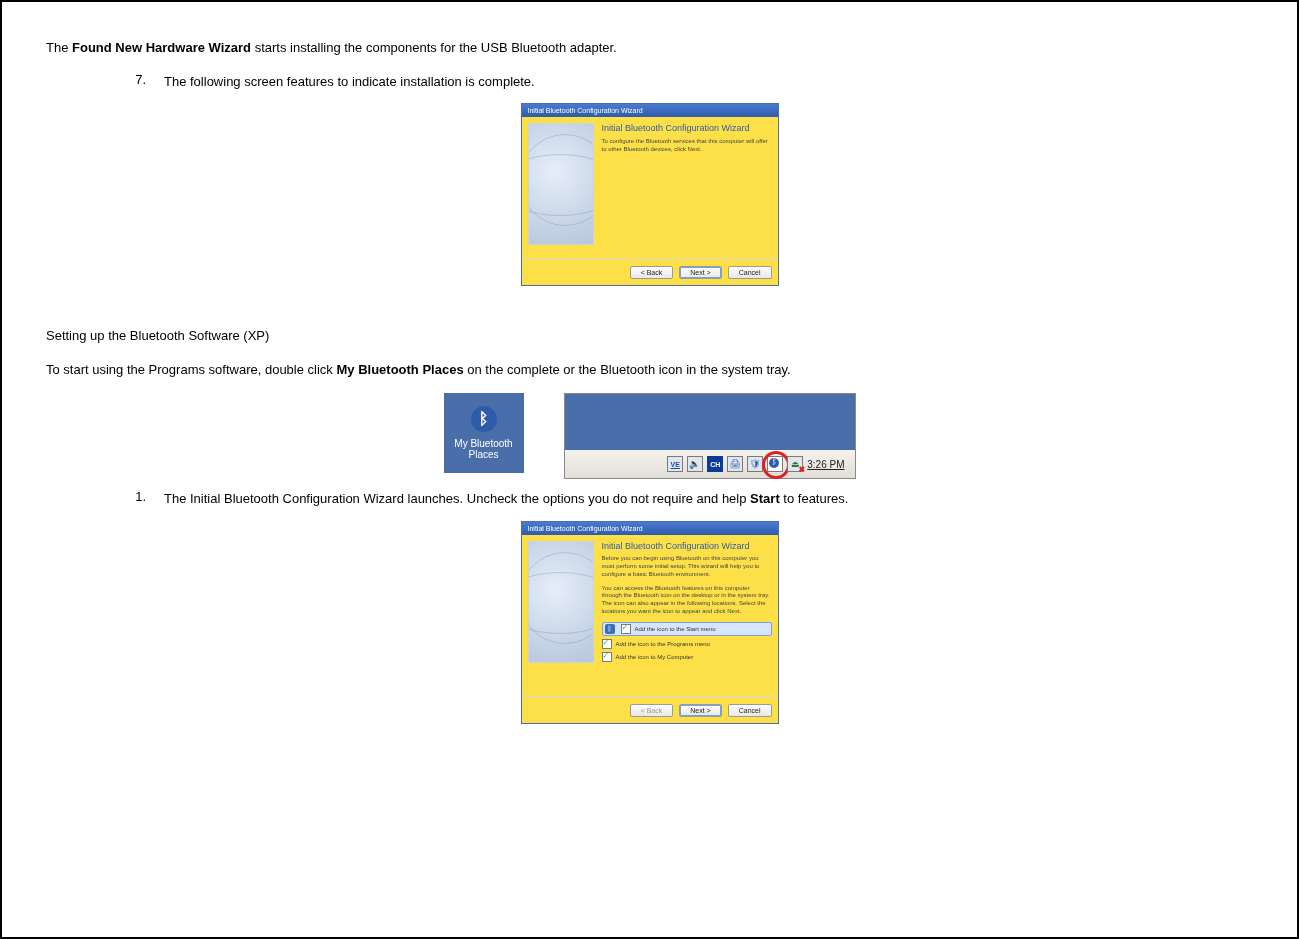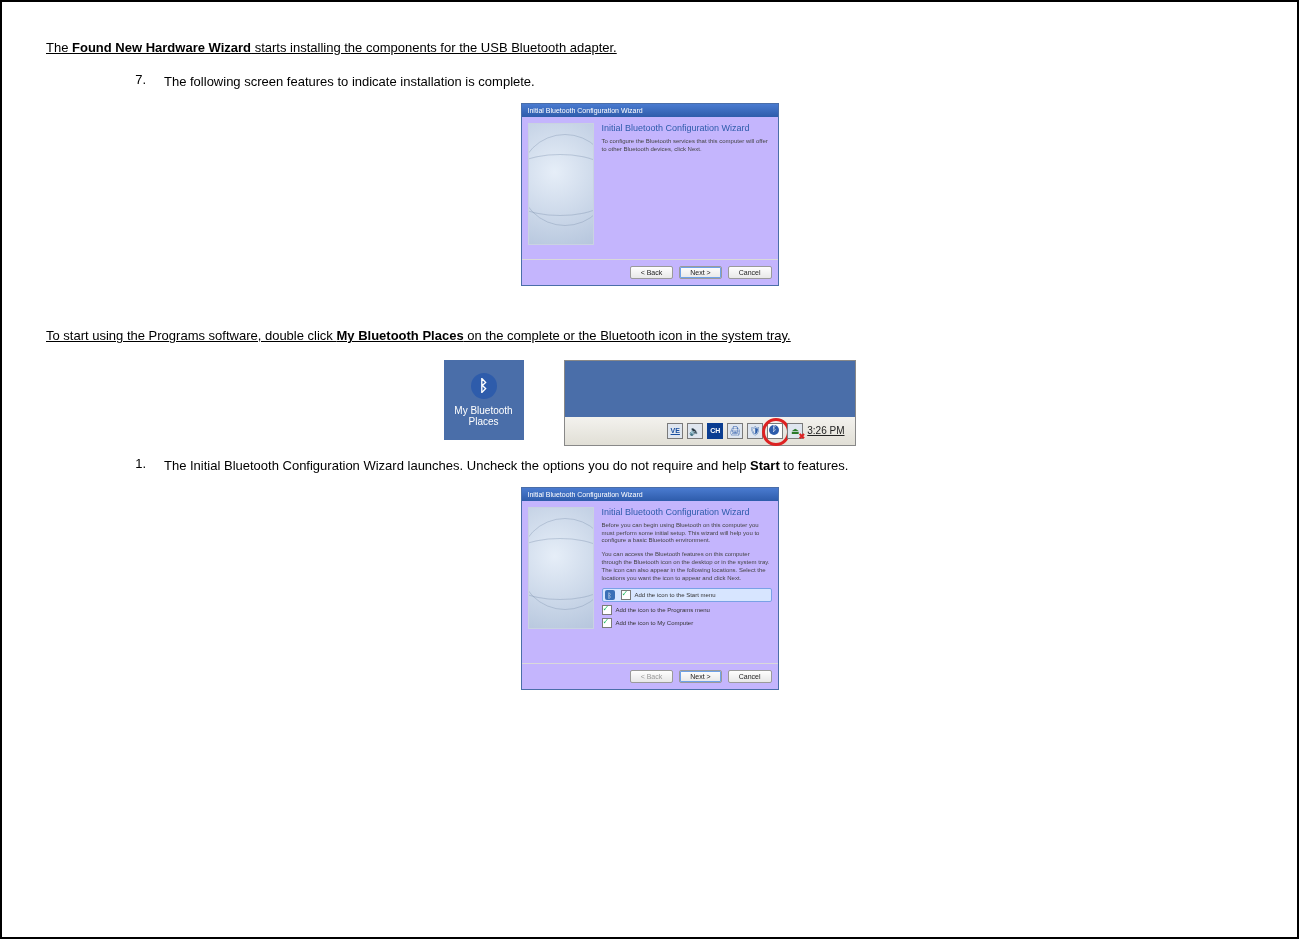--- a/index.html
+++ b/index.html
@@ -1,26 +1,26 @@
 <!DOCTYPE html>
 <html><head>
 <meta charset="utf-8">
 <style>
   html,body{margin:0;padding:0;background:#fff;font-family:Arial,Helvetica,sans-serif;font-size:13px;color:#000;}
   .page{box-sizing:border-box;width:1299px;height:939px;border:2px solid #000;position:relative;padding:36px 44px;}
-  .paragraph{margin:0 0 14px 0;line-height:1.5;text-decoration:underline;}
+  .paragraph{margin:0 0 14px 0;line-height:1.5;}
   .bold{font-weight:bold;}
   ol.step-list{list-style:none;margin:0;padding:0;}
   ol.step-list>li{display:flex;align-items:flex-start;margin-bottom:12px;}
   .num{width:20px;text-align:right;margin-left:80px;margin-right:18px;flex:none;}
   .step-text{flex:1;line-height:1.5;}
   .fig-center{display:flex;justify-content:center;margin:8px 0 40px 0;}
   .fig-row{display:flex;justify-content:center;gap:40px;align-items:flex-start;margin:14px 0 10px 0;}
   
-  .wizard{width:256px;border:1px solid #4a6ea9;background:#c4b5fd;font-size:7px;}
+  .wizard{width:256px;border:1px solid #4a6ea9;background:#fde047;font-size:7px;}
   .wizard .titlebar{background:linear-gradient(#4a7bd0,#2e5cab);color:#fff;padding:3px 6px;font-size:7px;}
   .wizard .body{display:flex;padding:6px;gap:8px;min-height:130px;}
   .wizard .graphic{width:64px;height:120px;background:radial-gradient(circle at 40% 40%,#e6eef8,#b6c6dd);border:1px solid #c9d3e1;position:relative;overflow:hidden;flex:none;}
   .wizard .graphic::before,.wizard .graphic::after{content:"";position:absolute;border:1px solid rgba(120,140,170,.35);border-radius:50%;}
   .wizard .graphic::before{left:-10px;top:10px;width:90px;height:90px;}
   .wizard .graphic::after{left:-30px;top:30px;width:120px;height:60px;}
   .wizard .content{flex:1;color:#333;}
   .wizard .content .heading{font-size:9px;color:#2e5cab;margin-bottom:4px;line-height:1.2;}
   .wizard .content .sub{font-size:6px;color:#444;line-height:1.3;margin-bottom:6px;}
   .wizard .options{margin-top:6px;}
@@ -81,20 +81,21 @@
         </div>
       </div>
       <div class="footer">
         <span class="btn">&lt; Back</span>
         <span class="btn default">Next &gt;</span>
         <span class="btn">Cancel</span>
       </div>
     </div>
   </div>
 
+  <p class="paragraph">Setting up the Bluetooth Software (XP)</p>
   <p class="paragraph">
     <span>To start using the Programs software, double click </span><span class="bold">My Bluetooth Places</span><span> on the complete or the Bluetooth icon in the system tray.</span>
   </p>
 
   <div class="fig-row">
 
     <div class="icon-tile">
       <div class="bt">
           <span>ᛒ</span>
         </div>

